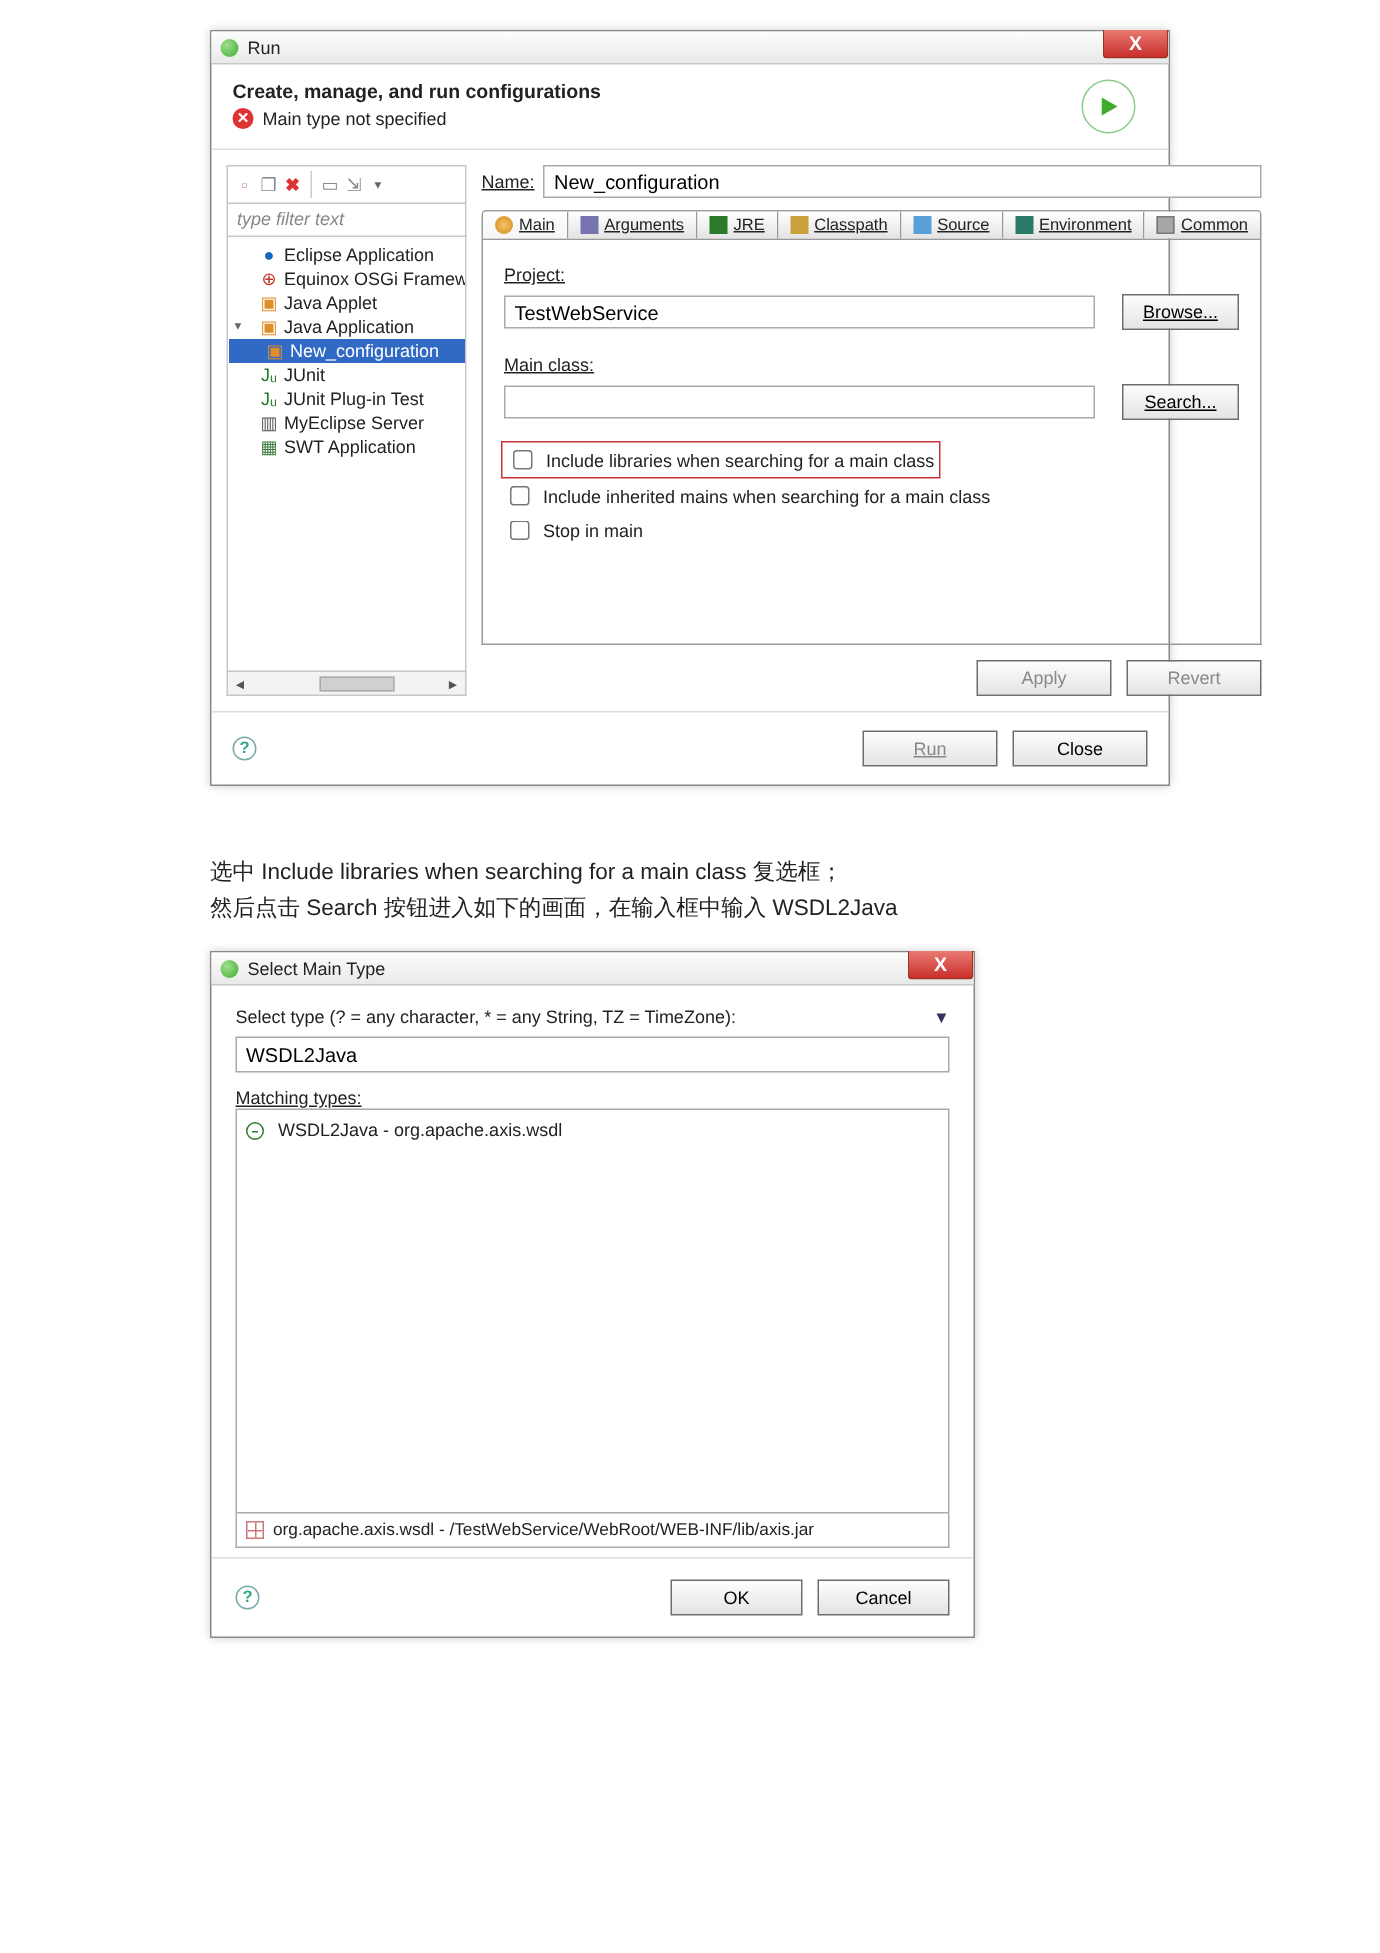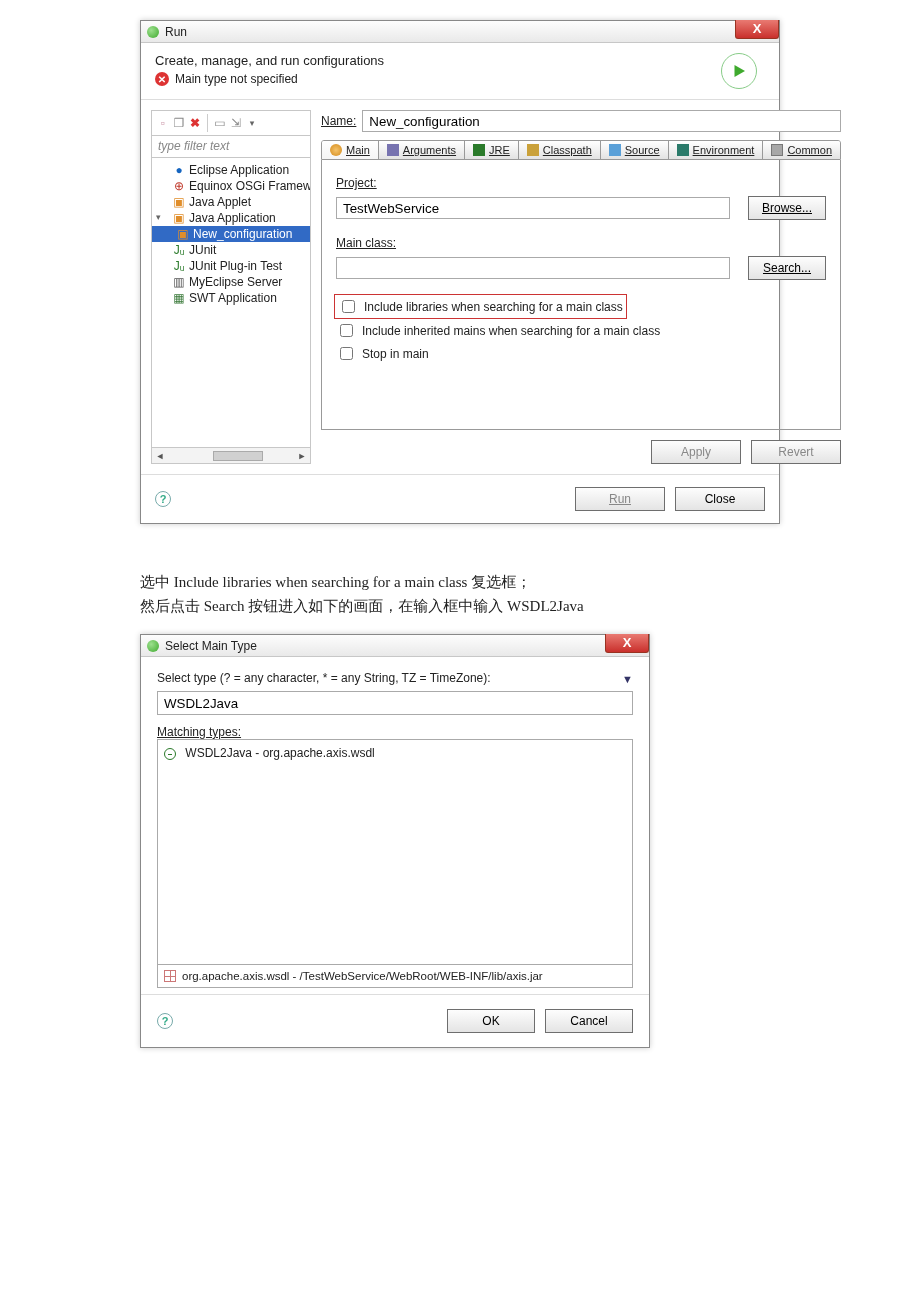--- a/index.html
+++ b/index.html
@@ -43,21 +43,21 @@
     border-radius: 0 0 3px 3px;
     color: #fff; font-weight: bold; text-align: center; line-height: 17px;
     font-size: 13px;
   }
   .head {
     padding: 10px 14px 10px 14px;
     border-bottom: 1px solid #ddd;
     display: flex; align-items: flex-start; justify-content: space-between;
   }
   .head-left { }
-  .head-title { font-weight: normal; font-size: 13px; }
+  .head-title { font-weight: bold; font-size: 13px; }
   .err-row { display: flex; align-items: center; margin-top: 4px; }
   .err-ico {
     width: 14px; height: 14px; border-radius: 50%;
     background: #d33; color:#fff; font-size:10px; font-weight:bold;
     display:flex;align-items:center;justify-content:center; margin-right:6px;
   }
   .run-ico {
     width: 36px; height: 36px; border: 1px solid #8c8;
     border-radius: 50%;
     display:flex;align-items:center;justify-content:center;
@@ -146,33 +146,33 @@
   .help-ico{
     width:16px;height:16px;border-radius:50%;border:1px solid #7aa;
     color:#3a8;font-weight:bold;font-size:11px;
     display:flex;align-items:center;justify-content:center;
   }
   .foot .r{display:flex;gap:10px;}
   .foot .btn{min-width:90px;}
   .foot .btn.dis{color:#888;}
 
   
-  .para { font-family: Liberation Serif, serif; font-size:15px; line-height:1.6; margin-bottom:16px;margin-top:17px; }
+  .para { font-family: Liberation Sans, sans-serif; font-size:15px; line-height:1.6; margin-bottom:16px;margin-top:17px; }
 
   
   .dlg2 {
     border:1px solid #888; width: 510px;
     box-shadow: 0 0 6px rgba(0,0,0,0.2);
   }
   .dlg2 .titlebar{justify-content:flex-start;}
   .d2body{ padding: 14px 16px 6px 16px;}
   .full{ width:100%; border:1px solid #aaa; height:24px; padding:0 6px; margin:6px 0 10px 0;}
   .tri{ float:right; font-size:11px; color:#336; margin-top:2px;}
   .list{
-    border:1px solid #aaa; height:226px; padding:4px 6px;
+    border:1px solid #aaa; height:270px; padding:4px 6px;
   }
   .list .item{ padding:2px 0;}
   .item .ci{
     display:inline-block;width:12px;height:12px;border-radius:50%;
     border:1px solid #2a7a2a;margin-right:6px;position:relative;vertical-align:middle;
   }
   .item .ci::after{content:"";position:absolute;left:3px;top:5px;width:4px;height:1.5px;background:#2a7a2a;}
   .status{
     border:1px solid #aaa; border-top:none; padding:5px 6px; font-size:11.5px;
     display:flex;align-items:center;gap:6px;

